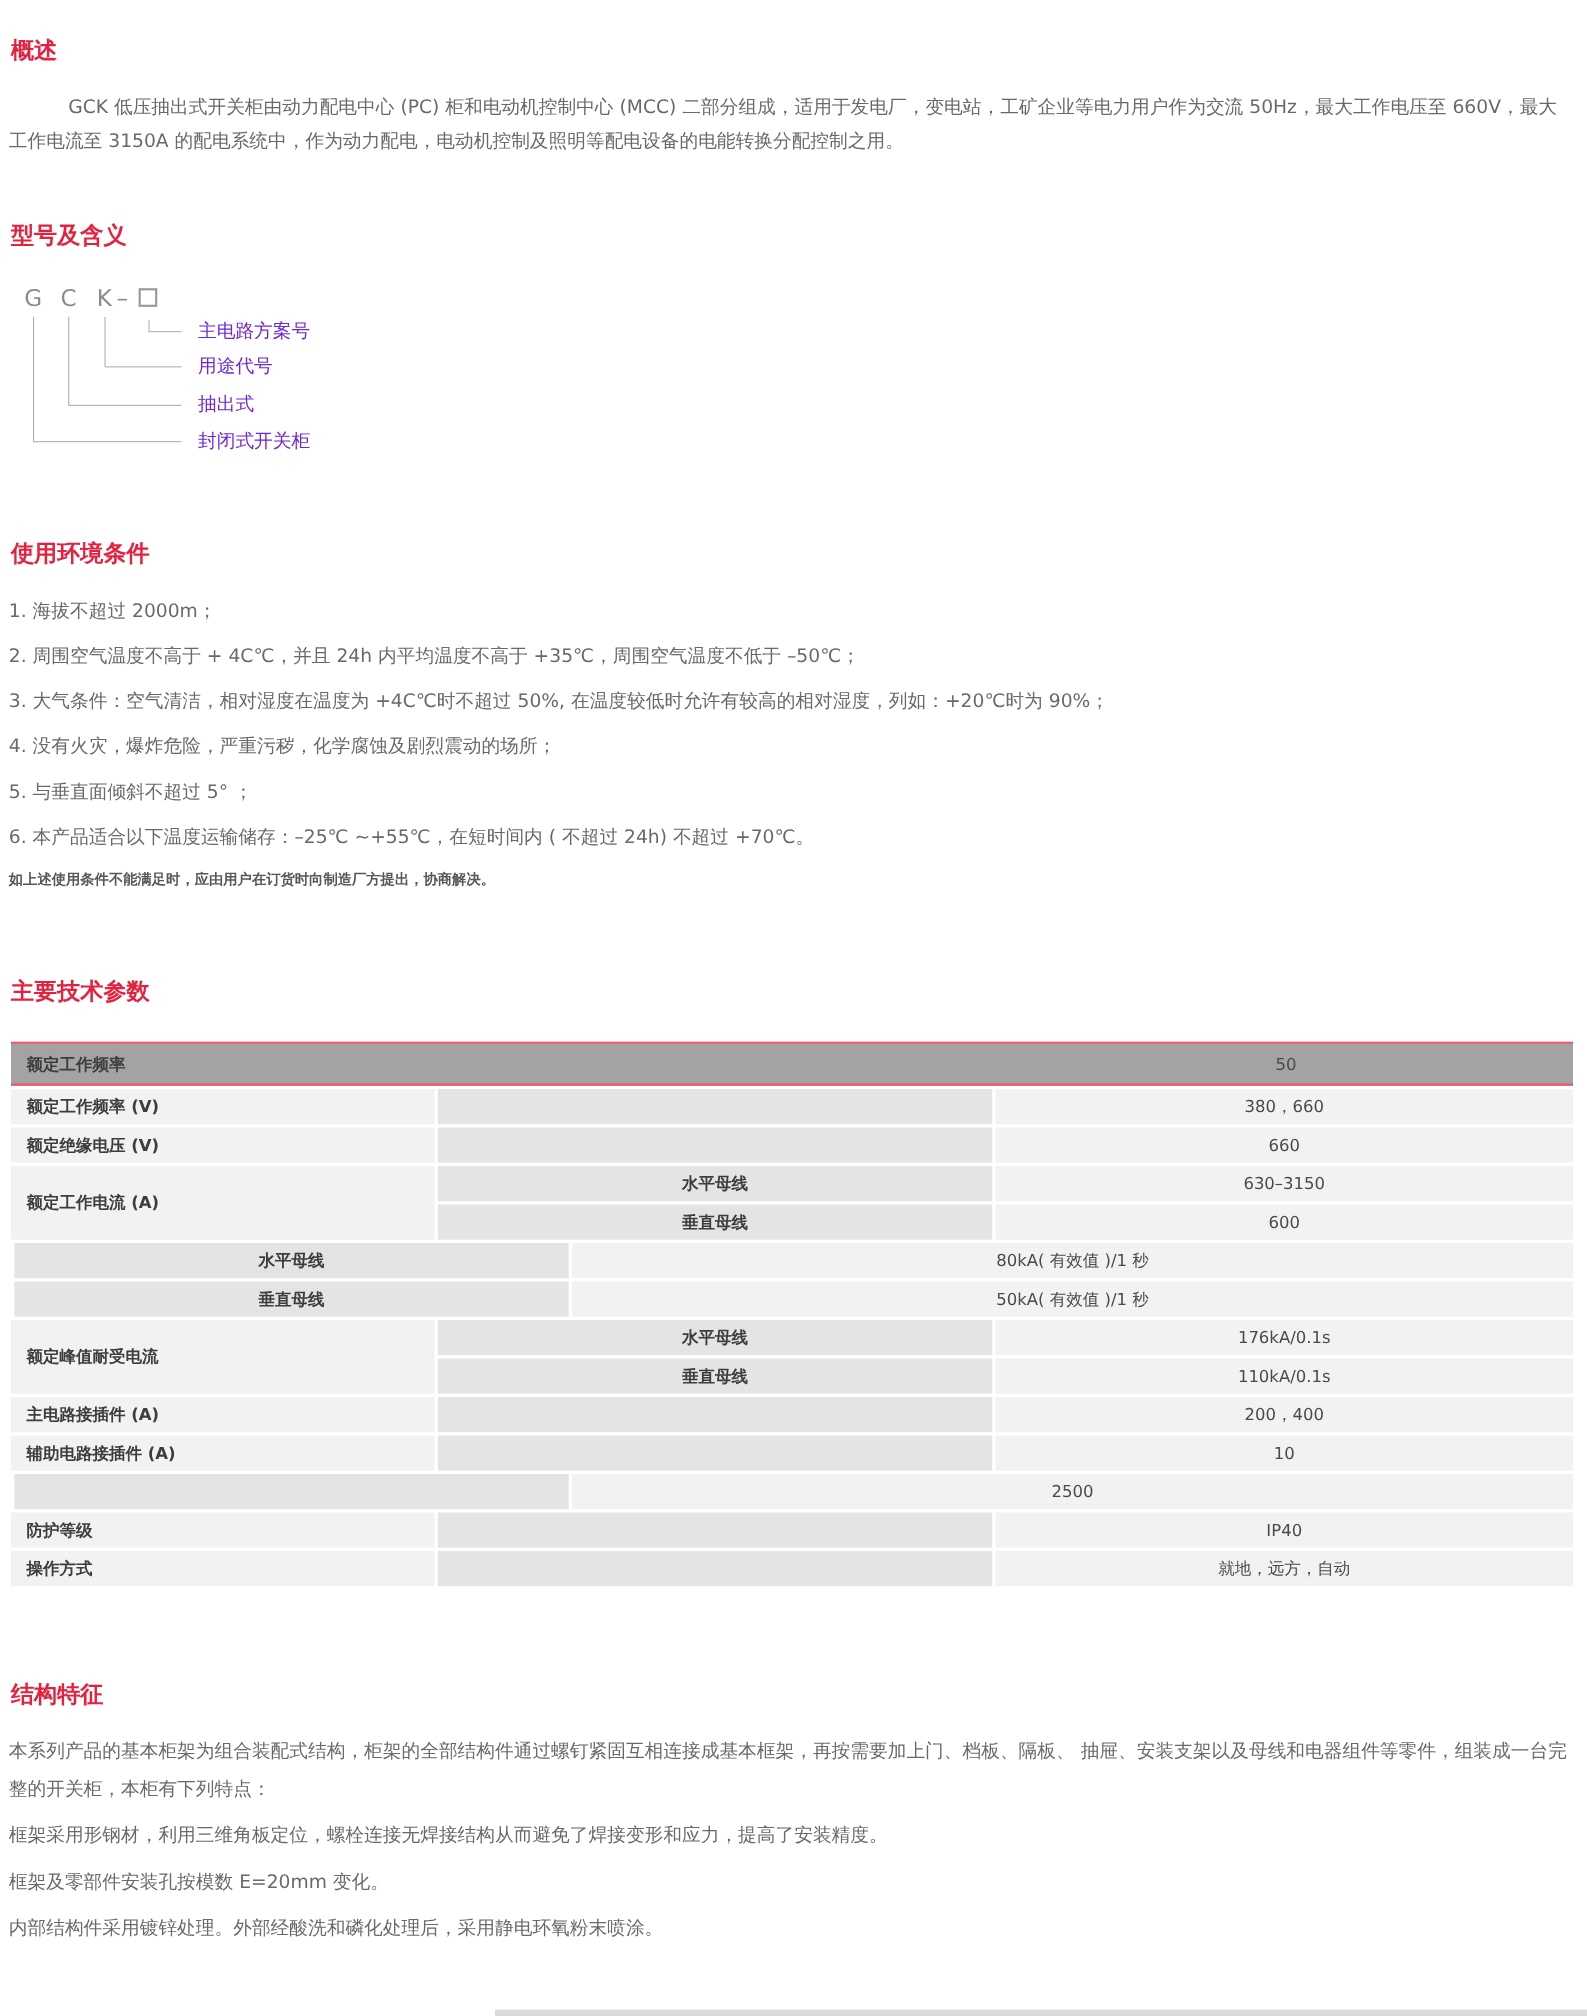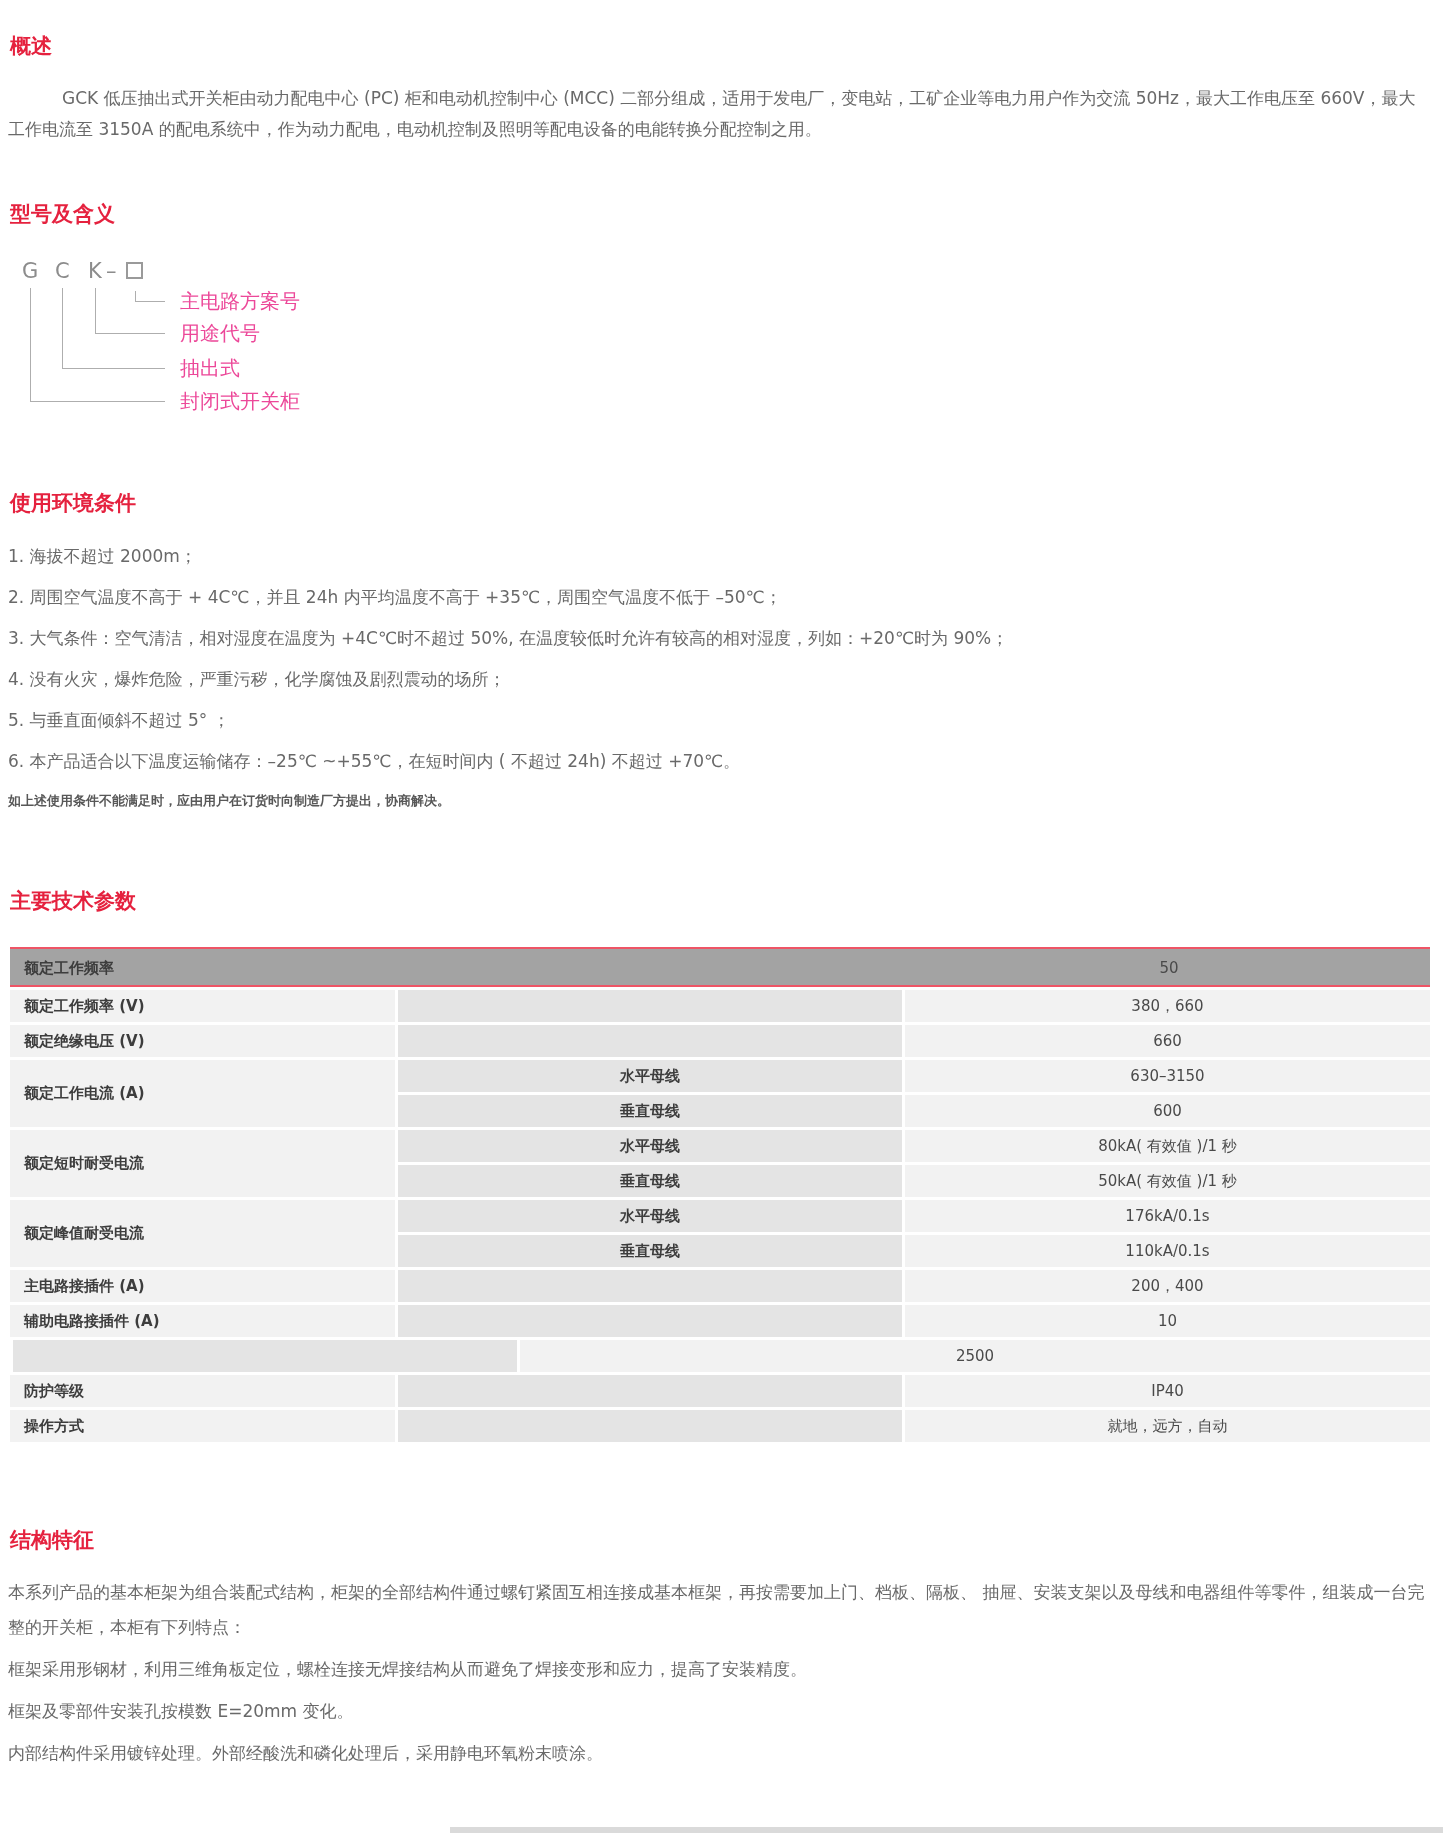--- a/index.html
+++ b/index.html
@@ -15,21 +15,21 @@
   #t-struct   { margin-top:85px; }
 
   .intro { margin:24px 14px 0 8px; font-size:17px; color:#696969; line-height:31px; text-indent:54px; }
 
   
   .model-diagram { position:relative; margin:31px 0 0 10px; height:160px; }
   .code-letter { position:absolute; top:0; font-size:21px; color:#8c8c8c; line-height:26px; }
   .code-box { position:absolute; width:17px; height:17px; border:2px solid #9a9a9a; top:4px; }
   .dg-v { position:absolute; width:1px; background:#aeaeae; }
   .dg-h { position:absolute; height:1px; background:#aeaeae; }
-  .dg-label { position:absolute; left:170px; font-size:20px; color:#ec4899; line-height:26px; white-space:nowrap; }
+  .dg-label { position:absolute; left:170px; font-size:17px; color:#6d28d9; line-height:26px; white-space:nowrap; }
 
   
   #env-list { margin:30px 14px 0 8px; }
   .env-item { font-size:17px; color:#696969; line-height:21px; margin-bottom:20px; white-space:nowrap; }
   .footnote { margin:14px 0 0 8px; font-size:13px; font-weight:bold; color:#585858; line-height:17px; }
 
   
   .ptable { margin:33px 0 0 10px; width:1420px; border-top:2px solid #ee5566; font-size:15px; }
   .trow-first { position:relative; height:38px; border-bottom:2px solid #ee5566; background:#a3a3a3; }
   .trow-first .t-label { position:absolute; left:14px; top:0; height:38px; display:flex; align-items:center;
@@ -124,21 +124,20 @@
             <div class="t-mid">水平母线</div>
             <div class="t-val">630–3150</div>
           </div>
           <div class="t-sub">
             <div class="t-mid">垂直母线</div>
             <div class="t-val">600</div>
           </div>
         </div>
       </div>
       <div class="tgroup">
-        <div class="tg-label">额定短时耐受电流</div>
         <div class="t-subs">
           <div class="t-sub">
             <div class="t-mid">水平母线</div>
             <div class="t-val">80kA( 有效值 )/1 秒</div>
           </div>
           <div class="t-sub">
             <div class="t-mid">垂直母线</div>
             <div class="t-val">50kA( 有效值 )/1 秒</div>
           </div>
         </div>

